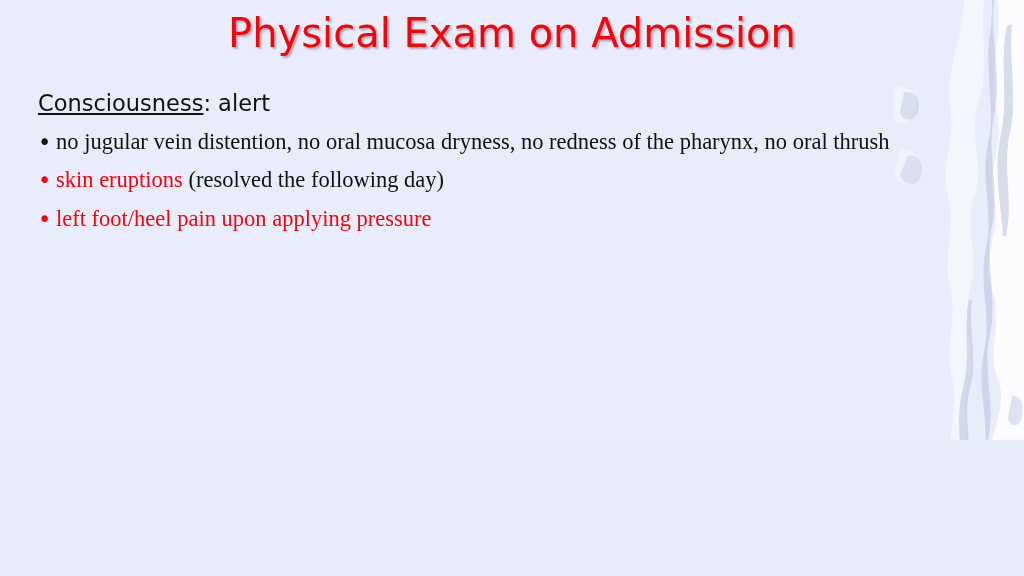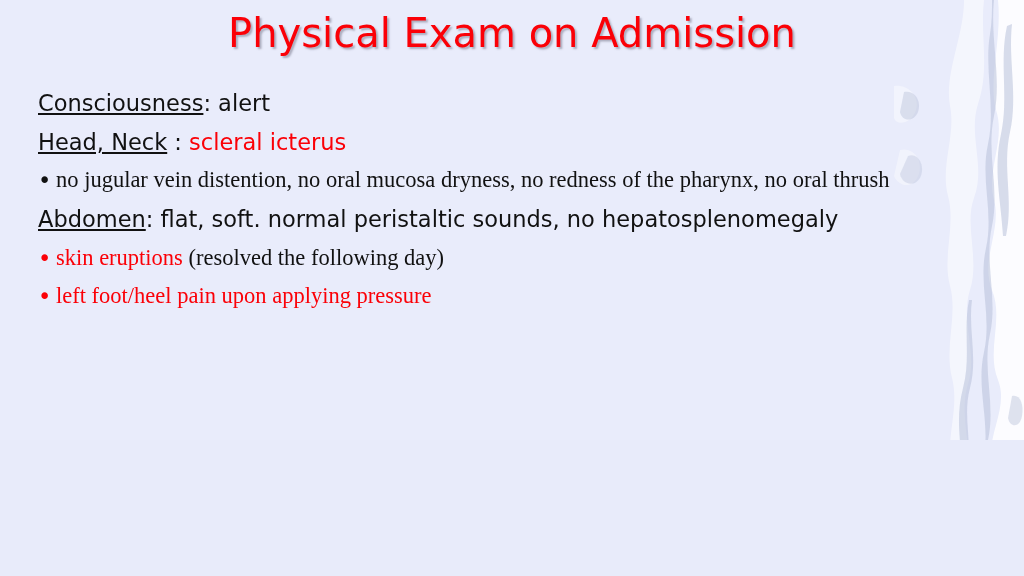--- a/index.html
+++ b/index.html
@@ -109,33 +109,27 @@
 
   <div class="title">Physical Exam on Admission</div>
 
   <div class="body-block">
 
     <div class="line">
       <span class="u">Consciousness</span><span>: alert</span>
     </div>
 
 
-    <div class="line">
-      <span class="u">Head, Neck</span><span> : </span><span class="red">scleral icterus</span>
-    </div>
 
     <div class="bullet-line">
       <span class="bullet">•</span>
       <span class="btext">no jugular vein distention, no oral mucosa dryness, no redness of the pharynx, no oral thrush</span>
     </div>
 
 
-    <div class="line">
-      <span class="u">Abdomen</span><span>: flat, soft. normal peristaltic sounds, no hepatosplenomegaly</span>
-    </div>
 
 
 
     <div class="bullet-line">
       <span class="bullet red">•</span>
       <span class="btext"><span class="red">skin eruptions</span><span> (resolved the following day)</span></span>
     </div>
 
     <div class="bullet-line">
       <span class="bullet red">•</span>

